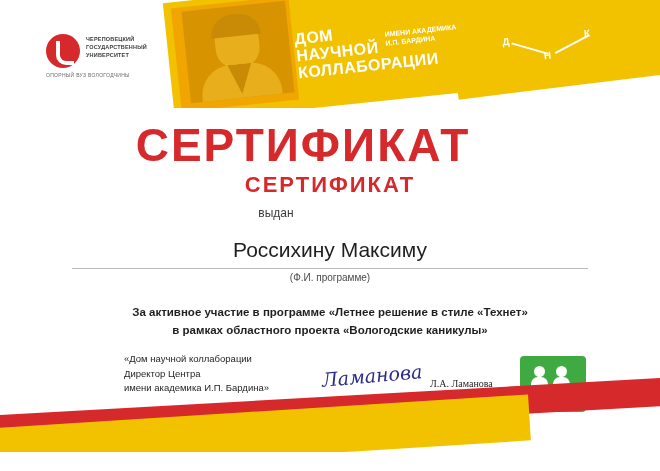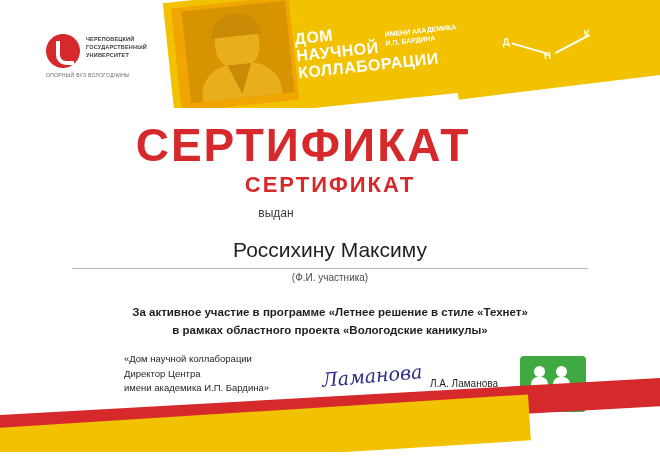--- a/index.html
+++ b/index.html
@@ -301,20 +301,21 @@
     font-size: 19px;
     transform: rotate(-5deg);
     white-space: nowrap;
   }
   .sign-name {
     position: absolute;
     left: 430px;
     top: 378px;
     color: #1f1f1f;
     font-size: 10px;
+    font-family: Liberation Serif, serif;
   }
 
   
   .green-badge {
     position: absolute;
     left: 520px;
     top: 356px;
     width: 66px;
     height: 56px;
     background: #3faa42;
@@ -428,21 +429,21 @@
 УНИВЕРСИТЕТ</div>
     <div class="logo-sub">ОПОРНЫЙ ВУЗ ВОЛОГОДЧИНЫ</div>
   </div>
 
   <div class="main-title">СЕРТИФИКАТ</div>
   <div class="sub-title">СЕРТИФИКАТ</div>
   <div class="issued-to">выдан</div>
 
   <div class="recipient-name">Россихину Максиму</div>
   <div class="recipient-rule"></div>
-  <div class="recipient-caption">(Ф.И. участника)</div>
+  <div class="recipient-caption">(Ф.И. программе)</div>
 
   <div class="reason">
     <div>За активное участие в программе «Летнее решение в стиле «Технет»</div>
     <div>в рамках областного проекта «Вологодские каникулы»</div>
   </div>
 
   <div class="sign-block">
     <div>«Дом научной коллаборации</div>
     <div>Директор Центра</div>
     <div>имени академика И.П. Бардина»</div>

